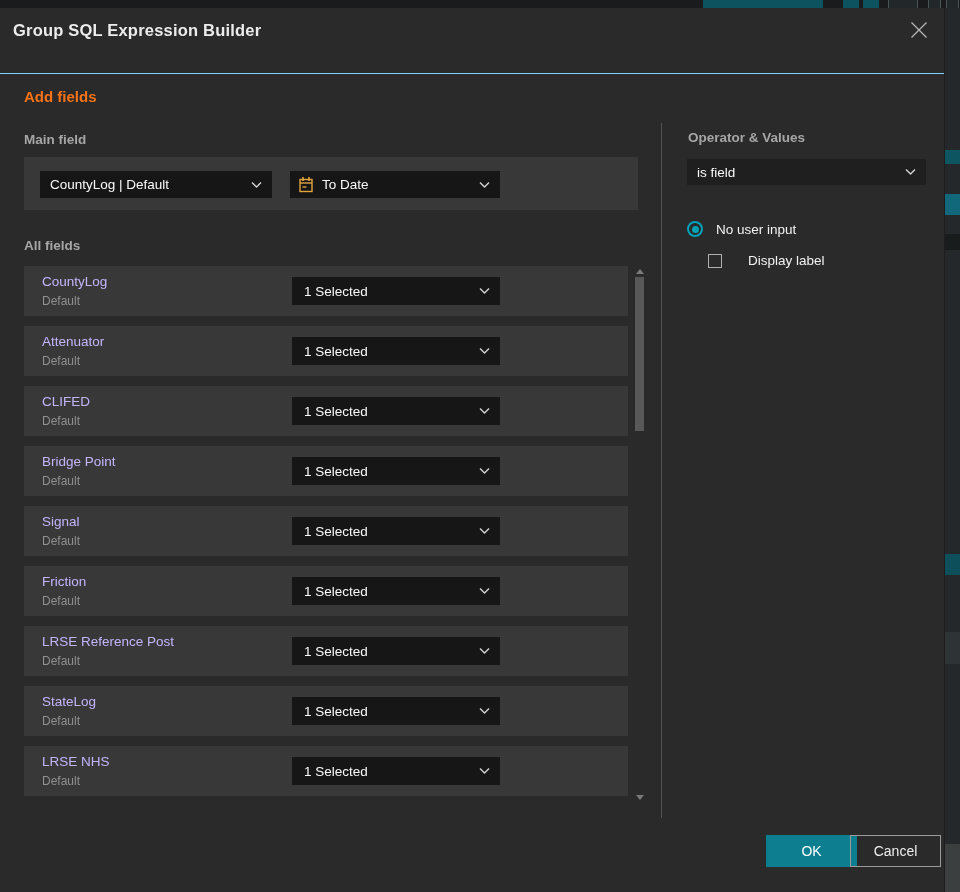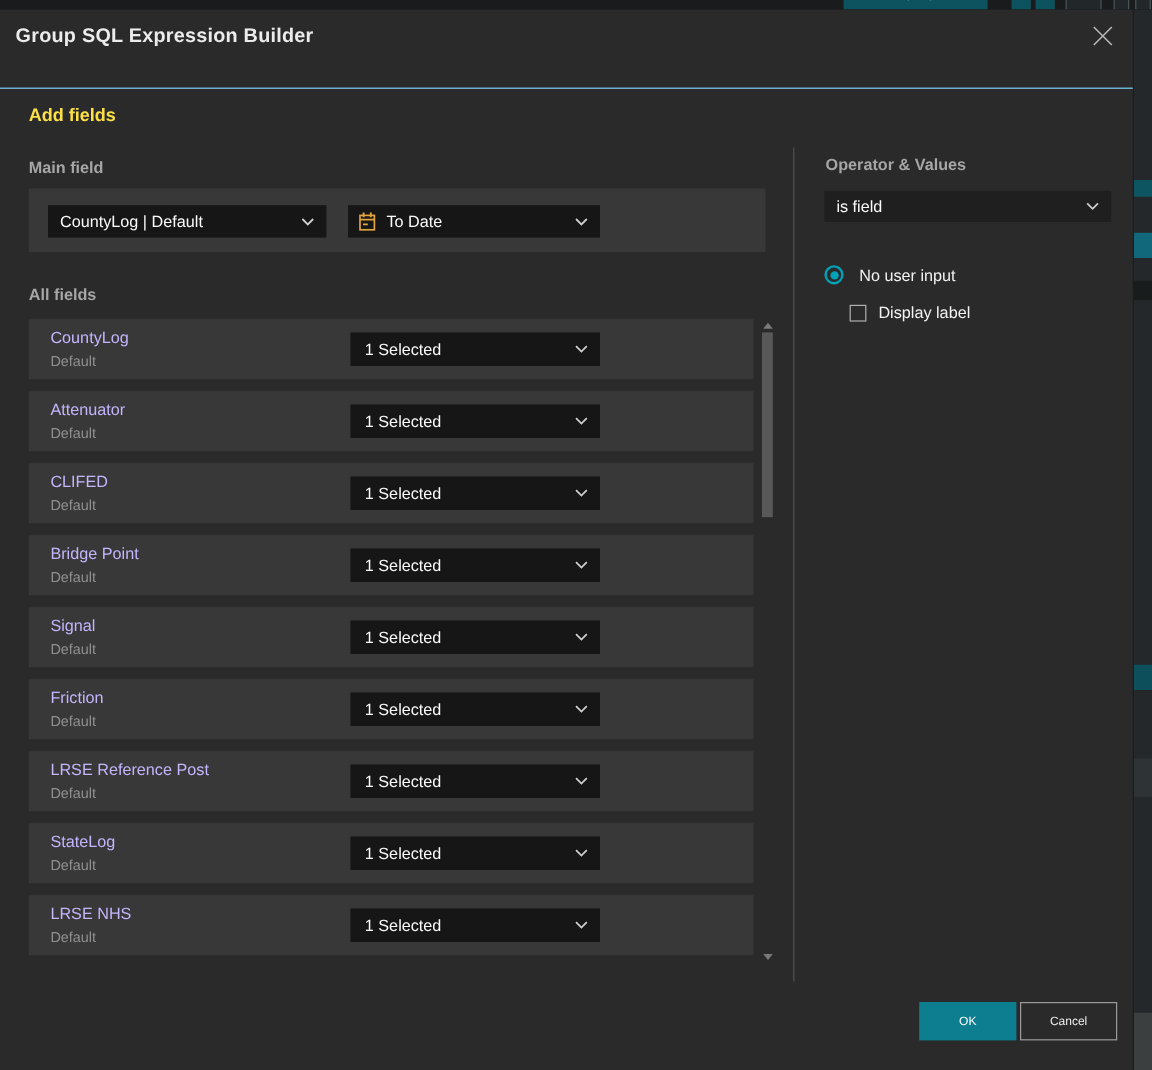--- a/index.html
+++ b/index.html
@@ -32,21 +32,21 @@
   .frag.f6 { top:836px; height:48px; background:#3c3f40; }
 
   
   .dialog { position:absolute; left:0; top:8px; width:945px; height:884px; background:#2a2a2a;
             border-right:1px solid #1d1d1d; z-index:2; }
 
   .titlebar { position:relative; height:66px; border-bottom:1px solid #7dd3fc; }
   .title { position:absolute; left:13px; top:13px; font-size:16.5px; font-weight:bold; color:#ececec; letter-spacing:.2px; }
   .close-btn { position:absolute; right:13px; top:12px; width:24px; height:24px; display:flex; align-items:center; justify-content:center; cursor:pointer; }
 
-  .section-heading { position:absolute; left:24px; font-size:15px; font-weight:bold; color:#fde047; }
+  .section-heading { position:absolute; left:24px; font-size:15px; font-weight:bold; color:#f97316; }
   .group-label { position:absolute; font-size:13.5px; font-weight:bold; color:#a6a6a6; }
 
   
   .select { background:#161616; display:flex; align-items:center; cursor:pointer; position:relative; }
   .select .select-value { font-size:13.5px; color:#fafafa; white-space:nowrap; }
   .select .chevron { position:absolute; right:10px; top:50%; transform:translateY(-50%); display:flex; }
 
   .main-panel { position:absolute; left:24px; top:149px; width:614px; height:53px; background:#383838; }
   .sel-mainfield { position:absolute; left:16px; top:14px; width:232px; height:27px; padding-left:10px; }
   .sel-date     { position:absolute; left:266px; top:14px; width:210px; height:27px; padding-left:8px; gap:8px; }
@@ -68,26 +68,26 @@
 
   .v-divider { position:absolute; left:661px; top:115px; width:1px; height:695px; background:#525252; }
 
   
   .sel-operator { position:absolute; left:687px; top:151px; width:239px; height:26px; padding-left:10px; background:#1f1f1f; }
   .radio-row { position:absolute; left:687px; top:213px; display:flex; align-items:center; gap:13px; cursor:pointer; }
   .radio-outer { width:16px; height:16px; border-radius:50%; border:2px solid var(--radio-teal,#00a2b8);
                  display:flex; align-items:center; justify-content:center; background:#2a2a2a; }
   .radio-dot { width:7px; height:7px; border-radius:50%; background:var(--radio-teal,#00a2b8); }
   .radio-label, .checkbox-label { font-size:13.5px; color:#f2f2f2; }
-  .checkbox-row { position:absolute; left:708px; top:245px; display:flex; align-items:center; gap:10px; cursor:pointer; }
+  .checkbox-row { position:absolute; left:708px; top:245px; display:flex; align-items:center; gap:26px; cursor:pointer; }
   .checkbox-box { width:14px; height:14px; border:1px solid #b0b0b0; background:transparent; }
 
   
-  .btn { position:absolute; top:827px; width:81px; height:32px; display:flex; align-items:center; justify-content:center;
-         font-size:10px; cursor:pointer; font-family:"Liberation Sans", sans-serif; }
+  .btn { position:absolute; top:827px; width:91px; height:32px; display:flex; align-items:center; justify-content:center;
+         font-size:14px; cursor:pointer; font-family:"Liberation Sans", sans-serif; }
   .btn-ok { left:766px; background:var(--accent-teal,#0c7e90); color:#ffffff; border:none; }
   .btn-cancel { left:850px; background:transparent; color:#ededed; border:1px solid #9b9b9b; }
 
   .cal-icon { color:var(--calendar-gold,#e3a33d); display:flex; }
 </style>
 </head>
 <body>
 
 <div class="top-strip">
   <div class="live-chip">

